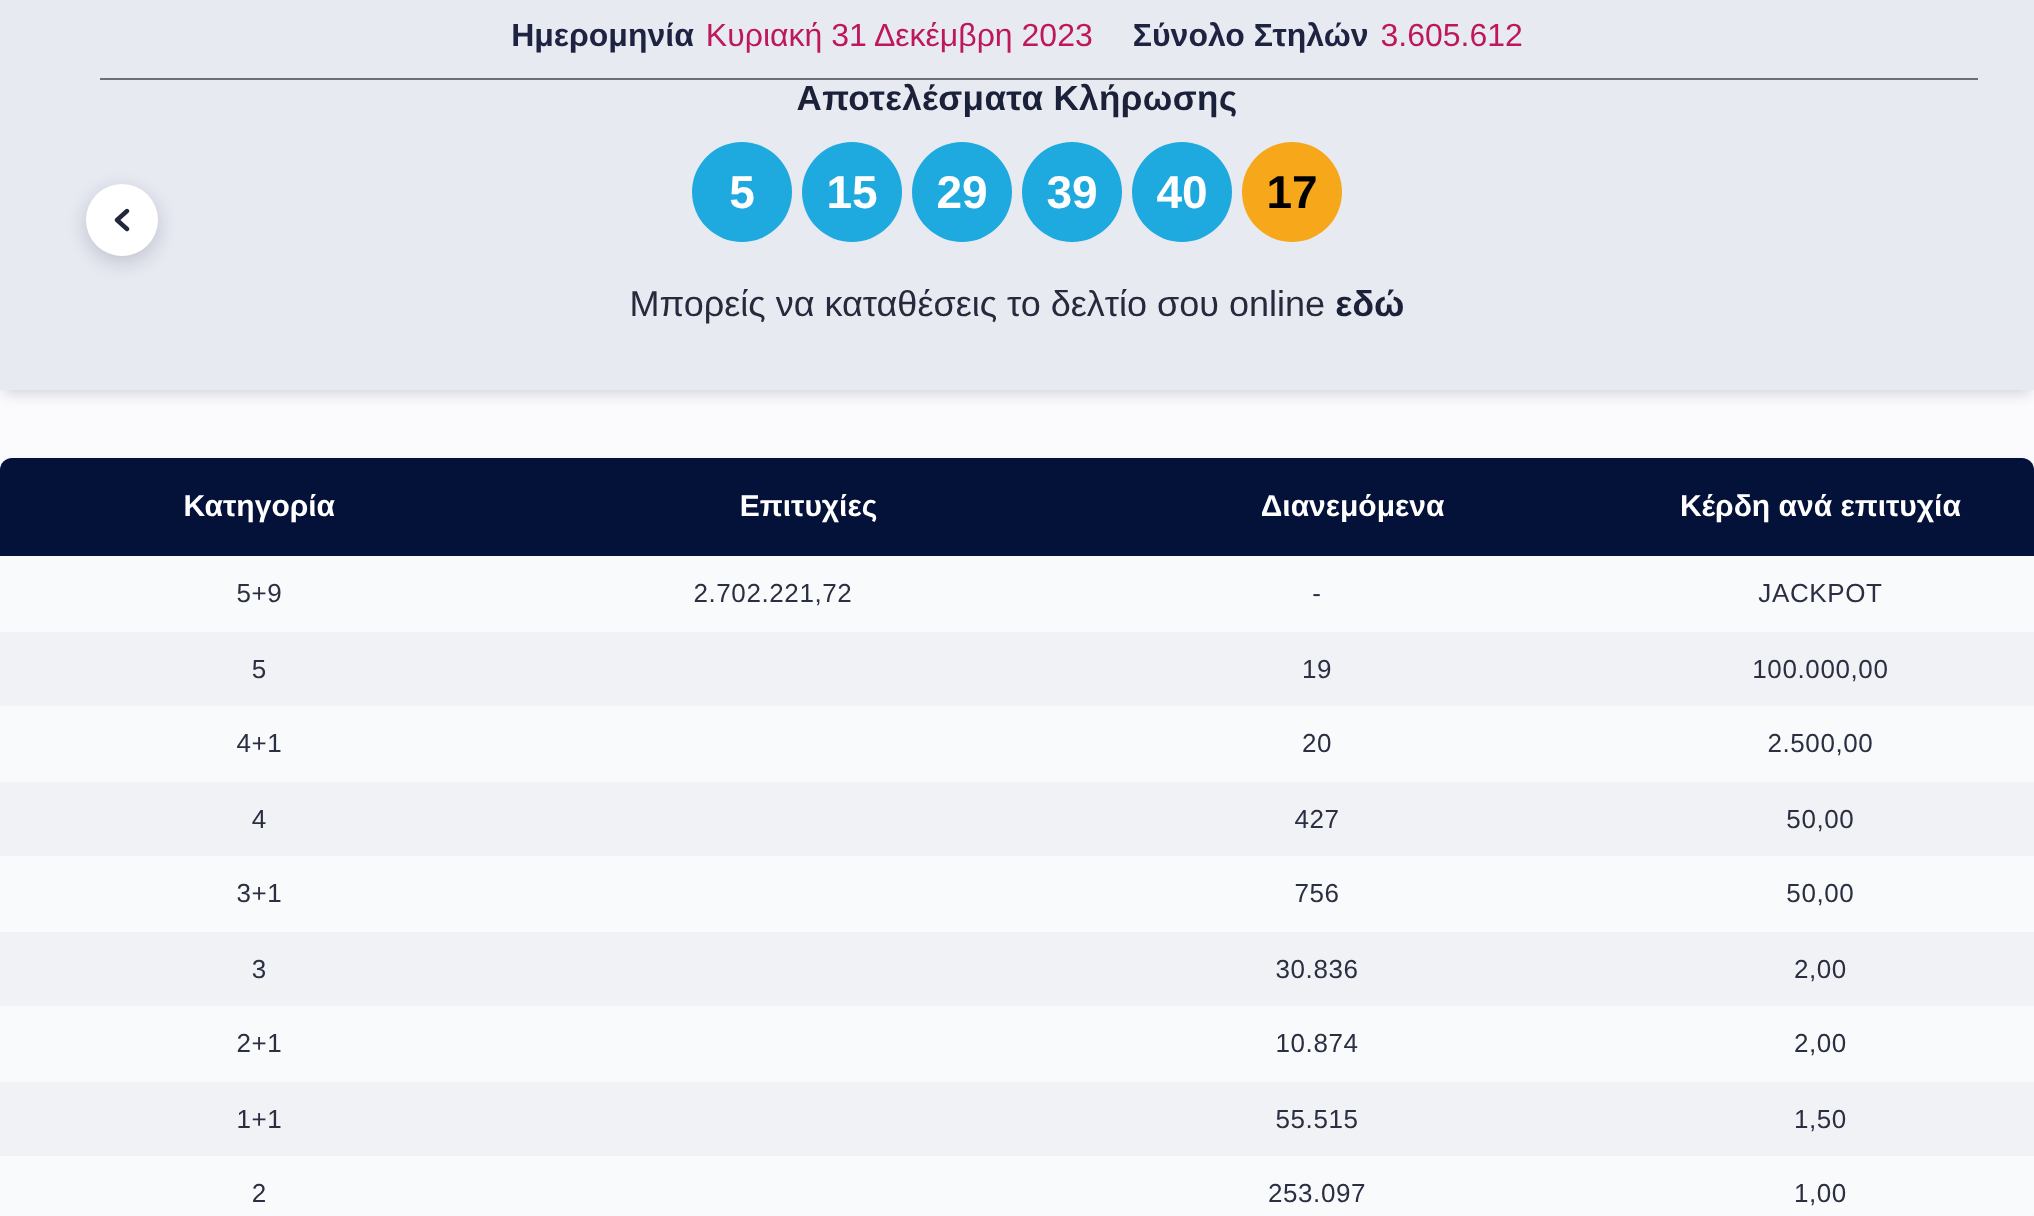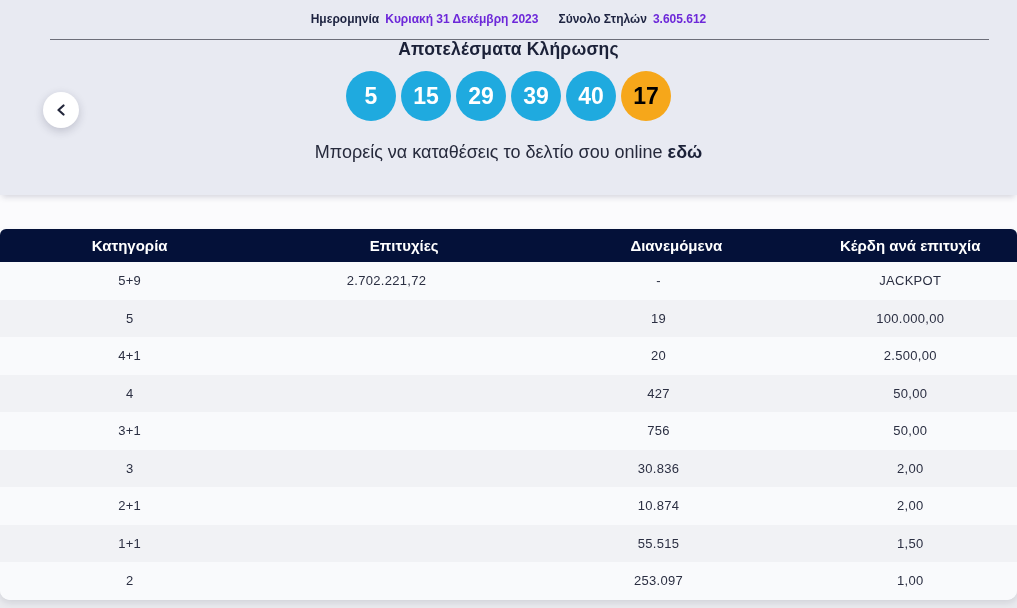--- a/index.html
+++ b/index.html
@@ -14,26 +14,26 @@
     position:relative;
     height:195px;
     background:#e8eaf2;
     box-shadow:0 4px 6px -2px rgba(40,40,70,.18);
   }
   .topbar {
     display:flex;
     justify-content:center;
     gap:20px;
     padding-top:11px;
-    font-size:12px;
+    font-size:16px;
     line-height:16px;
   }
   .topbar .pair { display:flex; gap:6px; }
   .topbar .lbl { font-weight:bold; color:#1d2340; }
-  .topbar .val { color:#6d28d9;font-weight:bold; }
+  .topbar .val { color:#be185d; }
   .divider {
     position:absolute;
     top:39px; left:50px; right:28px;
     height:1px;
     background:#6c6e79;
   }
   .hero-inner { text-align:center; }
   .draw-title {
     margin-top:12px;
     font-size:17.5px;
@@ -89,21 +89,21 @@
   .table-gap { height:34px; background:#fbfbfd; }
   .table-wrap {
     border-radius:0 0 10px 10px;
     overflow:hidden;
     box-shadow:0 3px 6px rgba(20,20,50,.10);
     background:#f9fafc;
   }
   .thead {
     display:flex;
     align-items:center;
-    height:33px;
+    height:49px;
     background:var(--header-navy);
     border-radius:6px 6px 0 0;
     color:#ffffff;
     font-weight:bold;
     font-size:15px;
   }
   .tcell { text-align:center; }
   .c0 { width:25.5%; }
   .c1 { width:25%; }
   .c2 { width:28.5%; }

